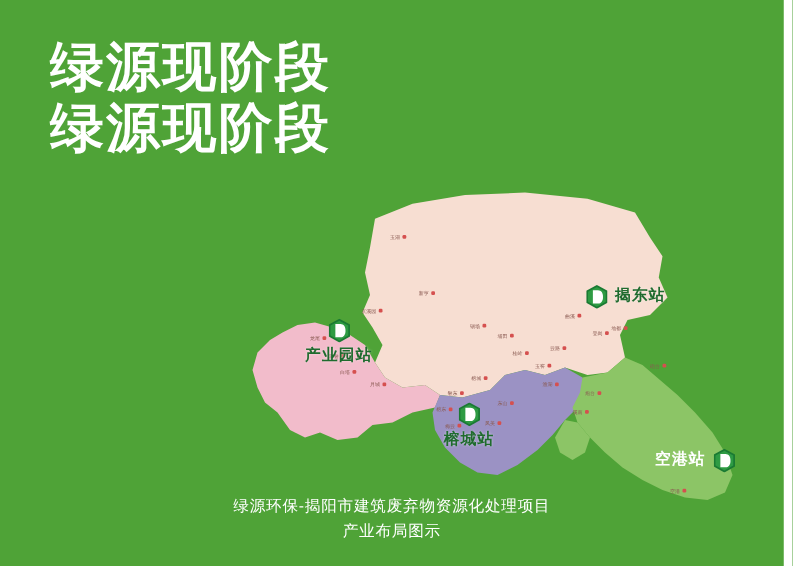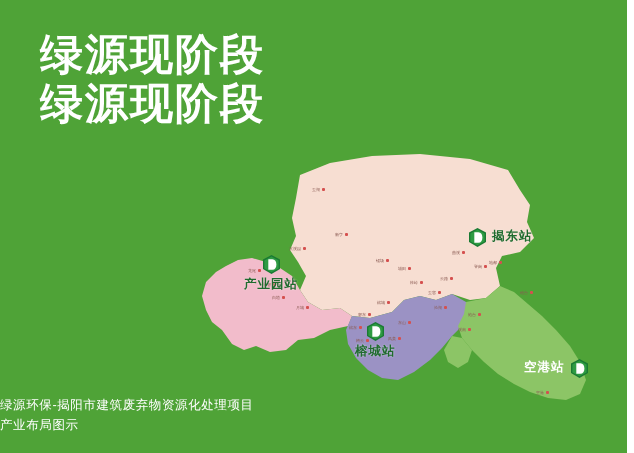--- a/index.html
+++ b/index.html
@@ -121,21 +121,21 @@
   }
   .town.right-dot .dot { margin-left: 1.5px; }
 
   
   #caption {
     position: absolute;
     left: 0;
     right: 0;
     bottom: 18px;
     z-index: 40;
-    text-align: left;
+    text-align: center;
   }
   .cap-line {
     font-size: 12.5px;
     line-height: 20px;
     color: #ffffff;
     letter-spacing: 0.6px;
   }
 </style>
 </head>
 <body>

